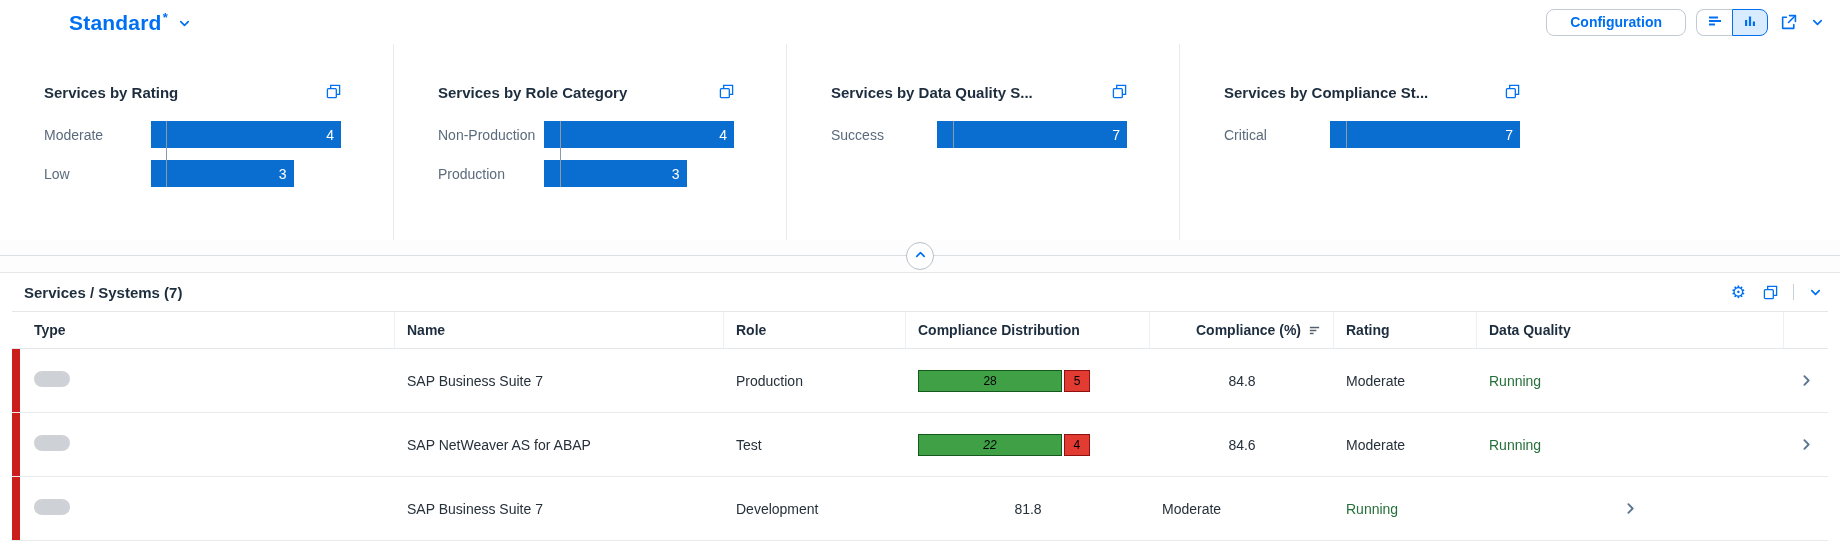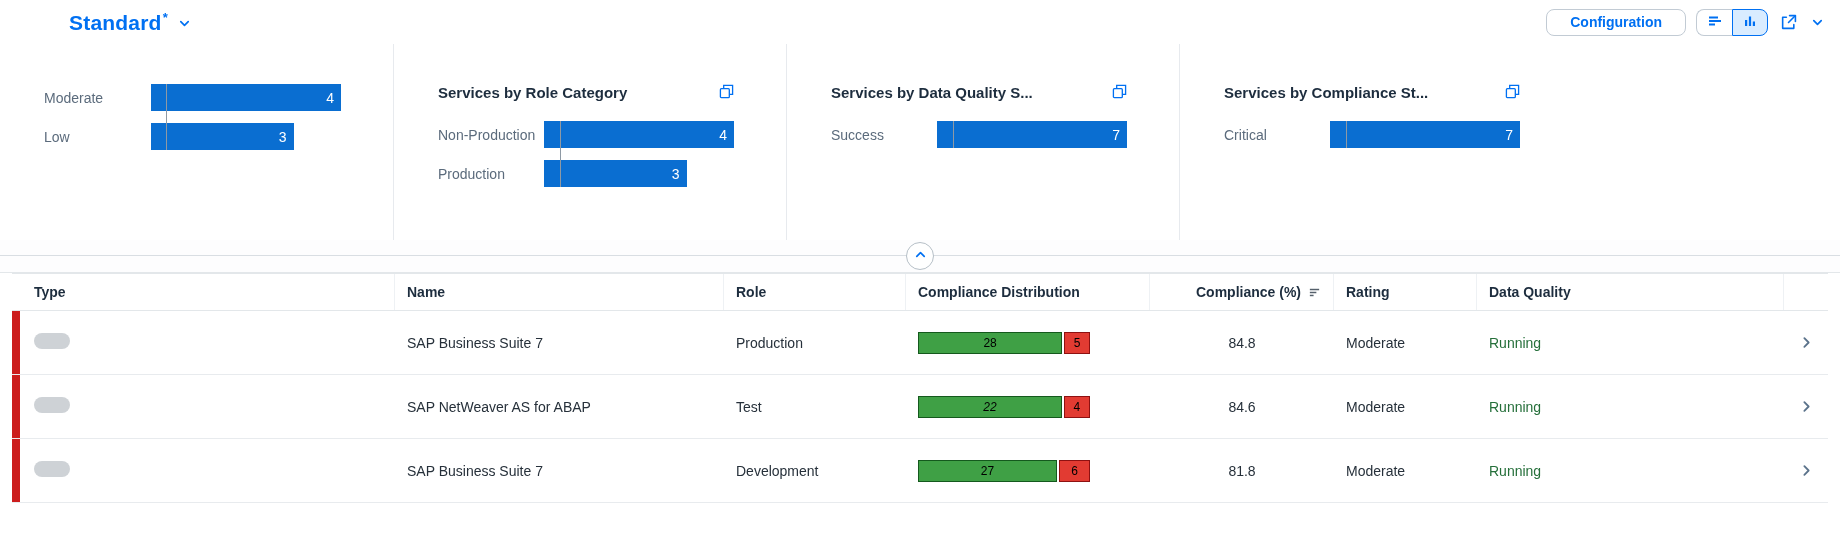--- a/index.html
+++ b/index.html
@@ -112,20 +112,29 @@
       <svg width="13" height="13" viewBox="0 0 14 14" fill="none" stroke="currentColor" stroke-width="1.8" stroke-linecap="round" stroke-linejoin="round">
           <path d="M3 5l4 4 4-4"></path>
         </svg>
     </button>
   </div>
 </header>
 
 <section class="charts">
 
   <div class="chart-card">
+    <div class="chart-head">
+      <h2 class="chart-title">Services by Rating</h2>
+      <button class="copy-icon">
+          <svg width="15" height="15" viewBox="0 0 16 16" fill="none" stroke="currentColor" stroke-width="1.4">
+            <rect x="1.5" y="5" width="9.5" height="9.5" rx="1"></rect>
+            <path d="M5 5V1.5h9.5V11H11"></path>
+          </svg>
+        </button>
+    </div>
     <div class="chart-body">
       <div class="chart-row">
         <span class="cat">Moderate</span>
         <div class="bar-area">
             <div class="bar" style="width: 100%;">
               <span>4</span>
             </div>
           </div>
       </div>
       <div class="chart-row">
@@ -218,20 +227,40 @@
 <div class="collapse-band">
   <div class="band-line"></div>
   <button class="collapse-btn">
     <span><svg width="13" height="13" viewBox="0 0 14 14" fill="none" stroke="currentColor" stroke-width="1.8" stroke-linecap="round" stroke-linejoin="round">
           <path d="M3 9l4-4 4 4"></path>
         </svg></span>
   </button>
 </div>
 
 <section class="panel">
+  <div class="panel-head">
+    <h2 class="panel-title">Services / Systems (7)</h2>
+    <div class="panel-actions">
+      <button class="iconbtn">
+          <span class="gear-glyph">⚙</span>
+        </button>
+      <button class="iconbtn">
+          <svg width="15" height="15" viewBox="0 0 16 16" fill="none" stroke="currentColor" stroke-width="1.4">
+            <rect x="1.5" y="5" width="9.5" height="9.5" rx="1"></rect>
+            <path d="M5 5V1.5h9.5V11H11"></path>
+          </svg>
+        </button>
+      <span class="vsep"></span>
+      <button class="iconbtn">
+          <svg width="13" height="13" viewBox="0 0 14 14" fill="none" stroke="currentColor" stroke-width="1.8" stroke-linecap="round" stroke-linejoin="round">
+            <path d="M3 5l4 4 4-4"></path>
+          </svg>
+        </button>
+    </div>
+  </div>
 
   <div class="grid thead">
     <div></div>
     <div class="th">Type</div>
     <div class="th">Name</div>
     <div class="th">Role</div>
     <div class="th">Compliance Distribution</div>
     <div class="th th-num">
       <span>Compliance (%)</span>
       <span class="sort-ic">
@@ -295,30 +324,20 @@
           <path d="M5 3l4 4-4 4"></path>
         </svg>
       </button>
   </div>
 
   <div class="grid trow">
     <div class="stripe"></div>
     <div class="td"><span class="blob"></span></div>
     <div class="td">SAP Business Suite 7</div>
     <div class="td">Development</div>
-    <div class="td">
-      <div class="dist">
-        <div class="segpart seg-good" style="width: 81.8182%;">
-            <span>27</span>
-          </div>
-        <div class="segpart seg-bad" style="width: 18.1818%;">
-            <span>6</span>
-          </div>
-      </div>
-    </div>
     <div class="td td-num">81.8</div>
     <div class="td">Moderate</div>
     <div class="td dq">Running</div>
     <button class="iconbtn chev">
         <svg width="15" height="15" viewBox="0 0 14 14" fill="none" stroke="currentColor" stroke-width="1.7" stroke-linecap="round" stroke-linejoin="round">
           <path d="M5 3l4 4-4 4"></path>
         </svg>
       </button>
   </div>
 </section>

